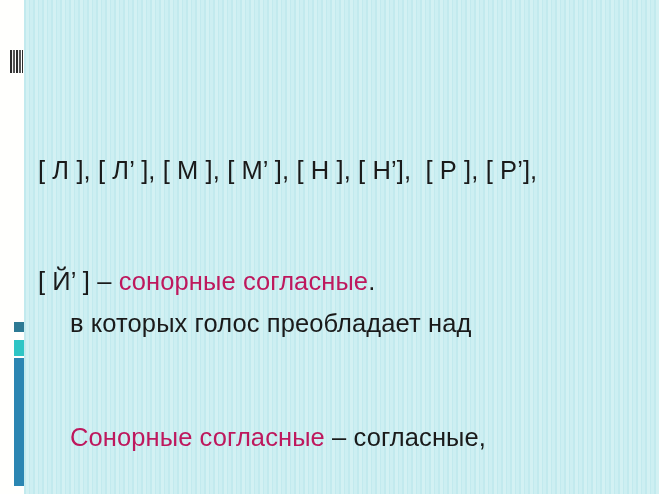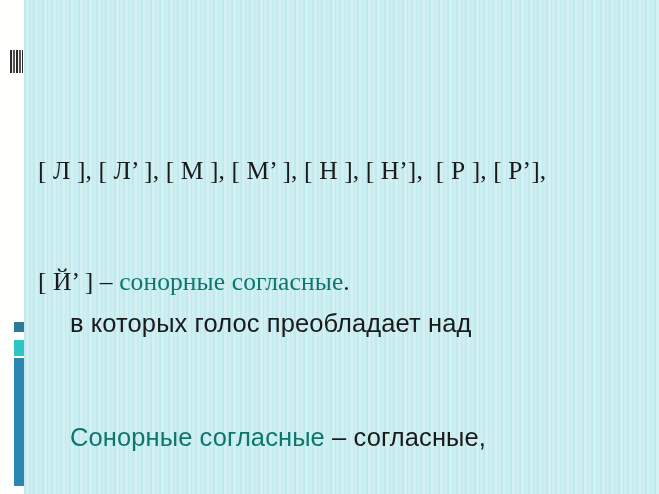--- a/index.html
+++ b/index.html
@@ -104,37 +104,36 @@
   #block-list {
     position: absolute;
     left: 38px;
     top: 78px;
     width: 600px;
     font-size: 25.5px;
     line-height: 37px;
     color: #1a1a1a;
     letter-spacing: 0.1px;
     white-space: pre-wrap;
-    font-family: Liberation Serif, serif;
   }
 
   #block-definition {
     position: absolute;
     left: 70px;
     top: 228px;
     width: 560px;
     font-size: 25.5px;
     line-height: 38px;
     color: #1a1a1a;
     letter-spacing: 0.1px;
     white-space: pre-wrap;
   }
 
   .accent {
-    color: #0f766e;
+    color: #be185d;
     margin-top: 24px;
   }
   .plain {
     color: #1a1a1a;
   }
   .line { display: block; }
 </style>
 </head>
 <body>
 

